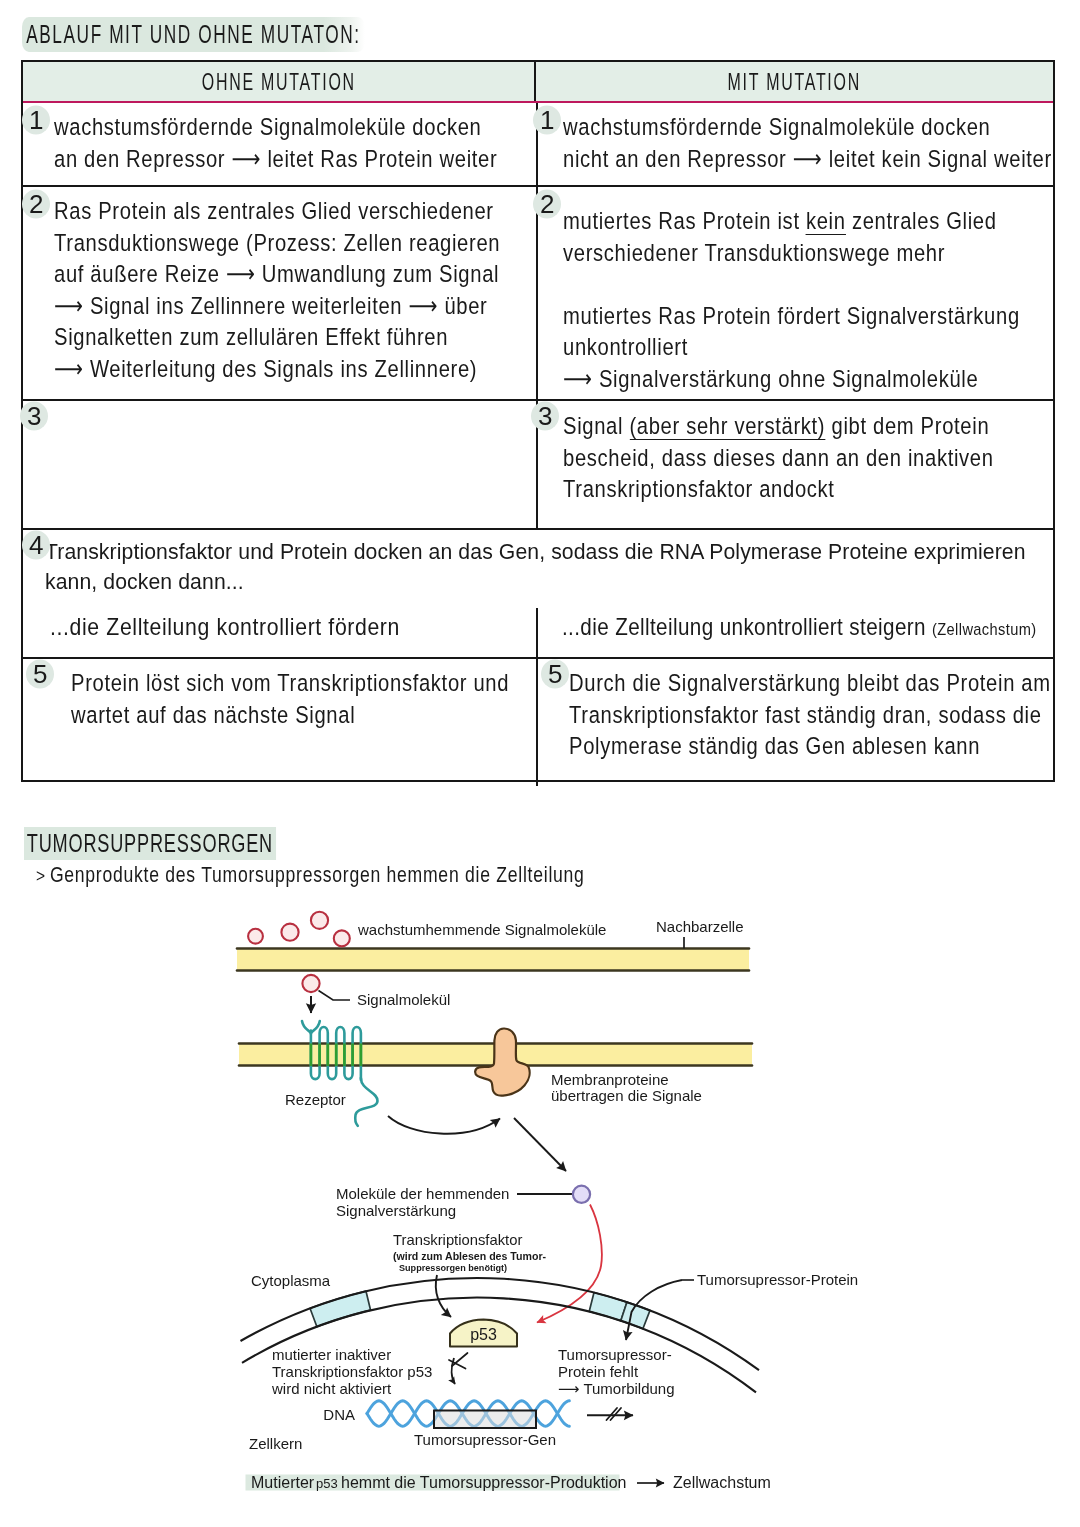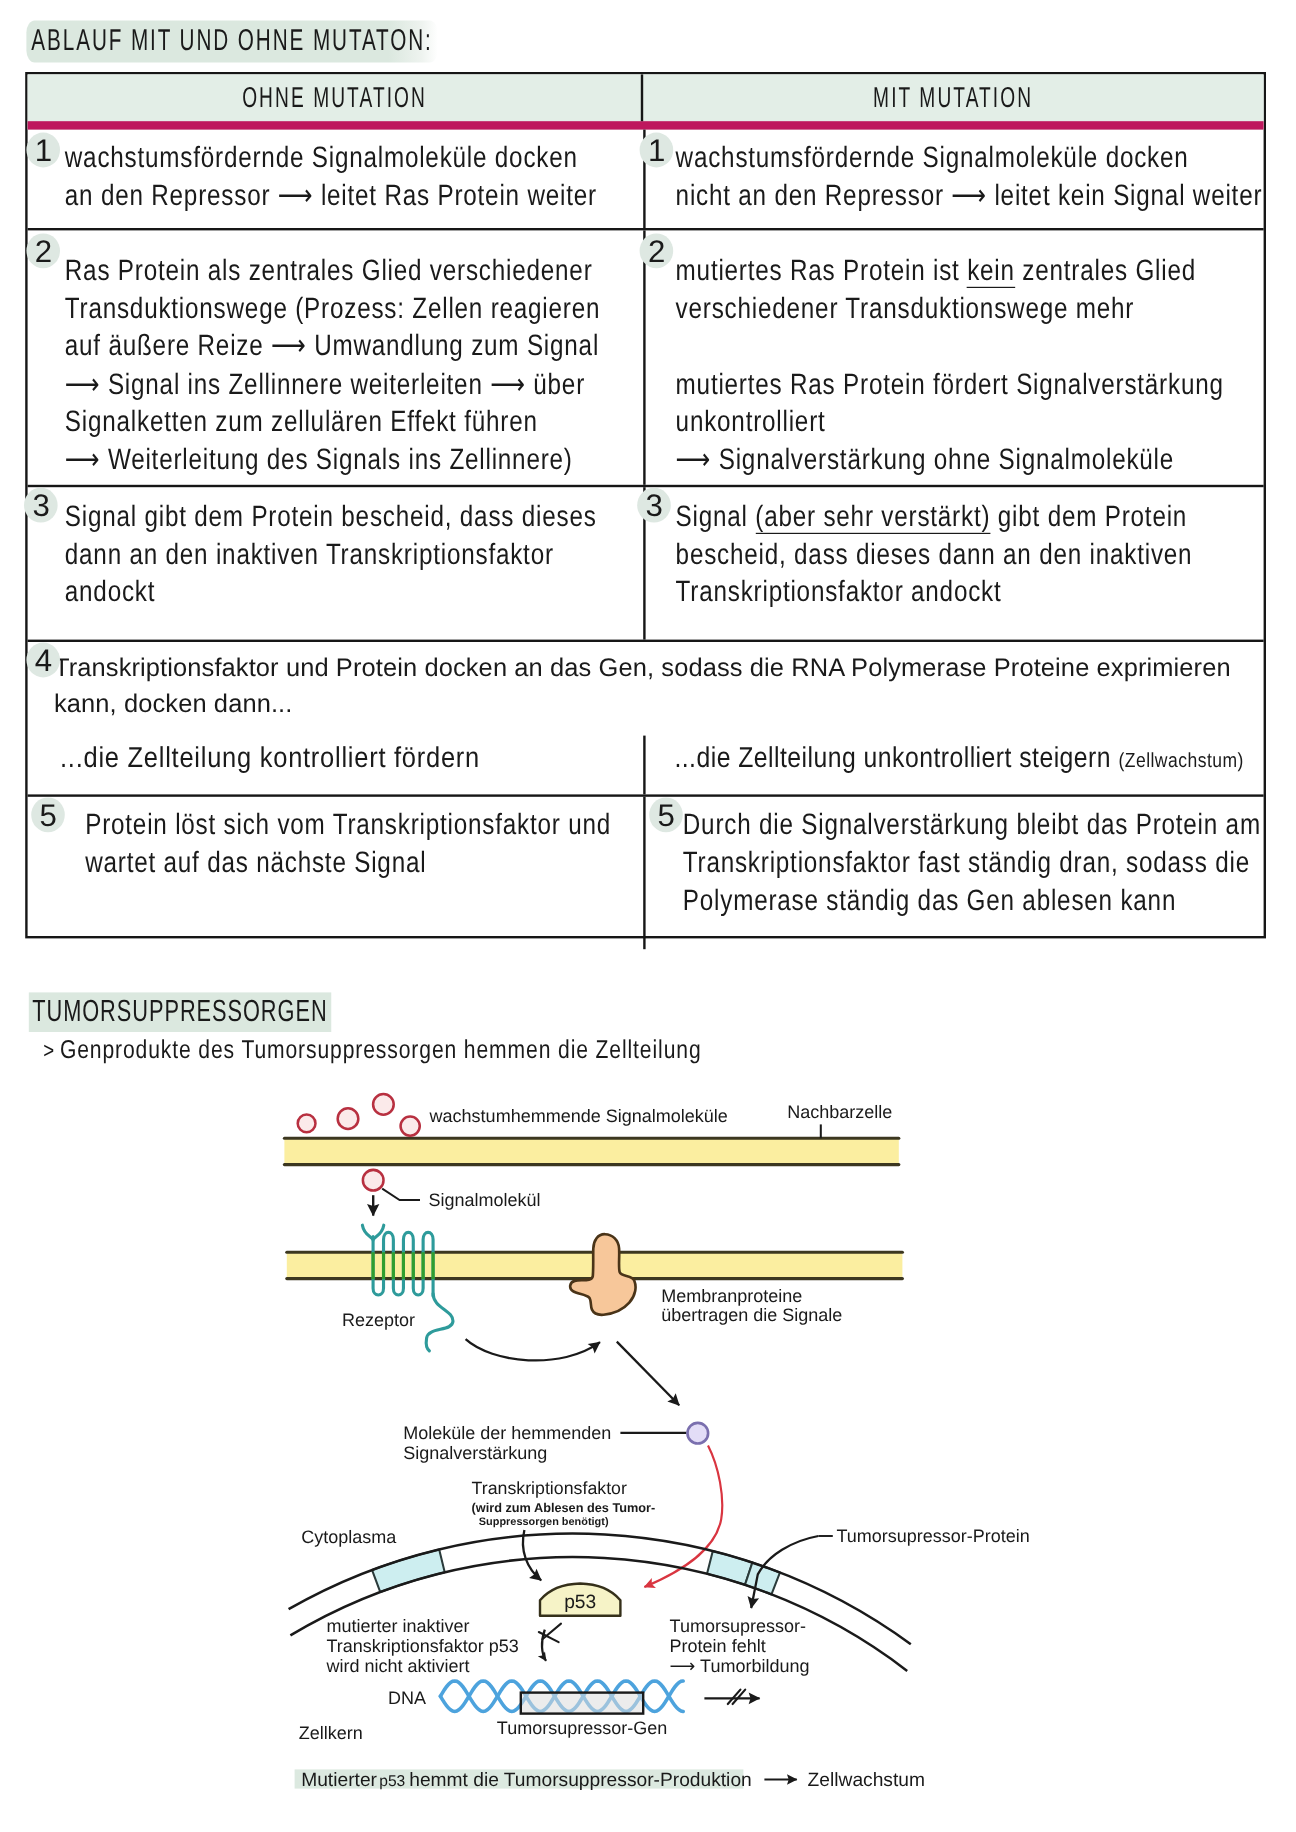--- a/index.html
+++ b/index.html
@@ -7,21 +7,21 @@
        font-family:"Liberation Sans",sans-serif;color:#1a1a1a;overflow:hidden;}
   .page{position:relative;width:1080px;height:1527px;}
 
   
   #title1{position:absolute;left:22px;top:20px;font-size:25px;letter-spacing:2.3px;white-space:nowrap;
           transform:scaleX(0.69);transform-origin:0 0;}
   #title1 .hl{background:#dbe8df;padding:3px 6px 4px 6px;border-radius:10px;}
   #title1 .hl{background:linear-gradient(90deg,#dbe8df 0%,#dbe8df 88%,#eef3ef 96%,#ffffff 100%);}
   #tbl{position:absolute;left:21px;top:60px;width:1034px;height:722px;
        border:2px solid #161616;box-sizing:border-box;}
-  .hdrow{display:flex;height:39px;border-bottom:7px solid #be185d;background:#e3eee7;}
+  .hdrow{display:flex;height:39px;border-bottom:2px solid #be185d;background:#e3eee7;}
   .hdcell{box-sizing:border-box;display:flex;align-items:center;justify-content:center;
           font-size:24px;letter-spacing:2.6px;}
   .hdcell span{display:inline-block;transform:scaleX(0.665);}
   .hdcell.l{width:513px;border-right:2px solid #161616;}
   .hdcell.r{flex:1;border-radius:15px;}
   .row{position:relative;box-sizing:border-box;border-bottom:2px solid #161616;}
   .row:last-child{border-bottom:none;}
   .vdiv{position:absolute;left:513px;top:0;bottom:0;width:2px;background:#161616;}
   .cell{position:absolute;top:0;bottom:0;box-sizing:border-box;}
   .cell.l{left:0;width:513px;}
@@ -72,21 +72,21 @@
       <div class="body" style="left:25px;top:8px">
         <div class="ln">wachstumsfördernde Signalmoleküle docken</div>
         <div class="ln">nicht an den Repressor ⟶ leitet kein Signal weiter</div>
       </div>
     </div>
   </div>
   <div class="row" style="height:214px">
     <div class="vdiv"></div>
     <div class="cell l">
       <div class="num" style="left:6px;top:4px"><i></i><span>2</span></div>
-      <div class="body" style="left:31px;top:18px">
+      <div class="body" style="left:31px;top:8px">
         <div class="ln">Ras Protein als zentrales Glied verschiedener</div>
         <div class="ln">Transduktionswege (Prozess: Zellen reagieren</div>
         <div class="ln">auf äußere Reize ⟶ Umwandlung zum Signal</div>
         <div class="ln">⟶ Signal ins Zellinnere weiterleiten ⟶ über</div>
         <div class="ln">Signalketten zum zellulären Effekt führen</div>
         <div class="ln">⟶ Weiterleitung des Signals ins Zellinnere)</div>
       </div>
     </div>
     <div class="cell r">
       <div class="num" style="left:2px;top:4px"><i></i><span>2</span></div>
@@ -97,25 +97,20 @@
         <div class="ln">mutiertes Ras Protein fördert Signalverstärkung</div>
         <div class="ln">unkontrolliert</div>
         <div class="ln">⟶ Signalverstärkung ohne Signalmoleküle</div>
       </div>
     </div>
   </div>
   <div class="row" style="height:129px">
     <div class="vdiv"></div>
     <div class="cell l">
       <div class="num" style="left:4px;top:2px"><i></i><span>3</span></div>
-      <div class="body" style="left:31px;top:9px">
-        <div class="ln">Signal gibt dem Protein bescheid, dass dieses</div>
-        <div class="ln">dann an den inaktiven Transkriptionsfaktor</div>
-        <div class="ln">andockt</div>
-      </div>
     </div>
     <div class="cell r">
       <div class="num" style="left:0px;top:2px"><i></i><span>3</span></div>
       <div class="body" style="left:25px;top:9px">
         <div class="ln"><span>Signal </span><span class="u">(aber sehr verstärkt)</span><span> gibt dem Protein</span></div>
         <div class="ln">bescheid, dass dieses dann an den inaktiven</div>
         <div class="ln">Transkriptionsfaktor andockt</div>
       </div>
     </div>
   </div>

